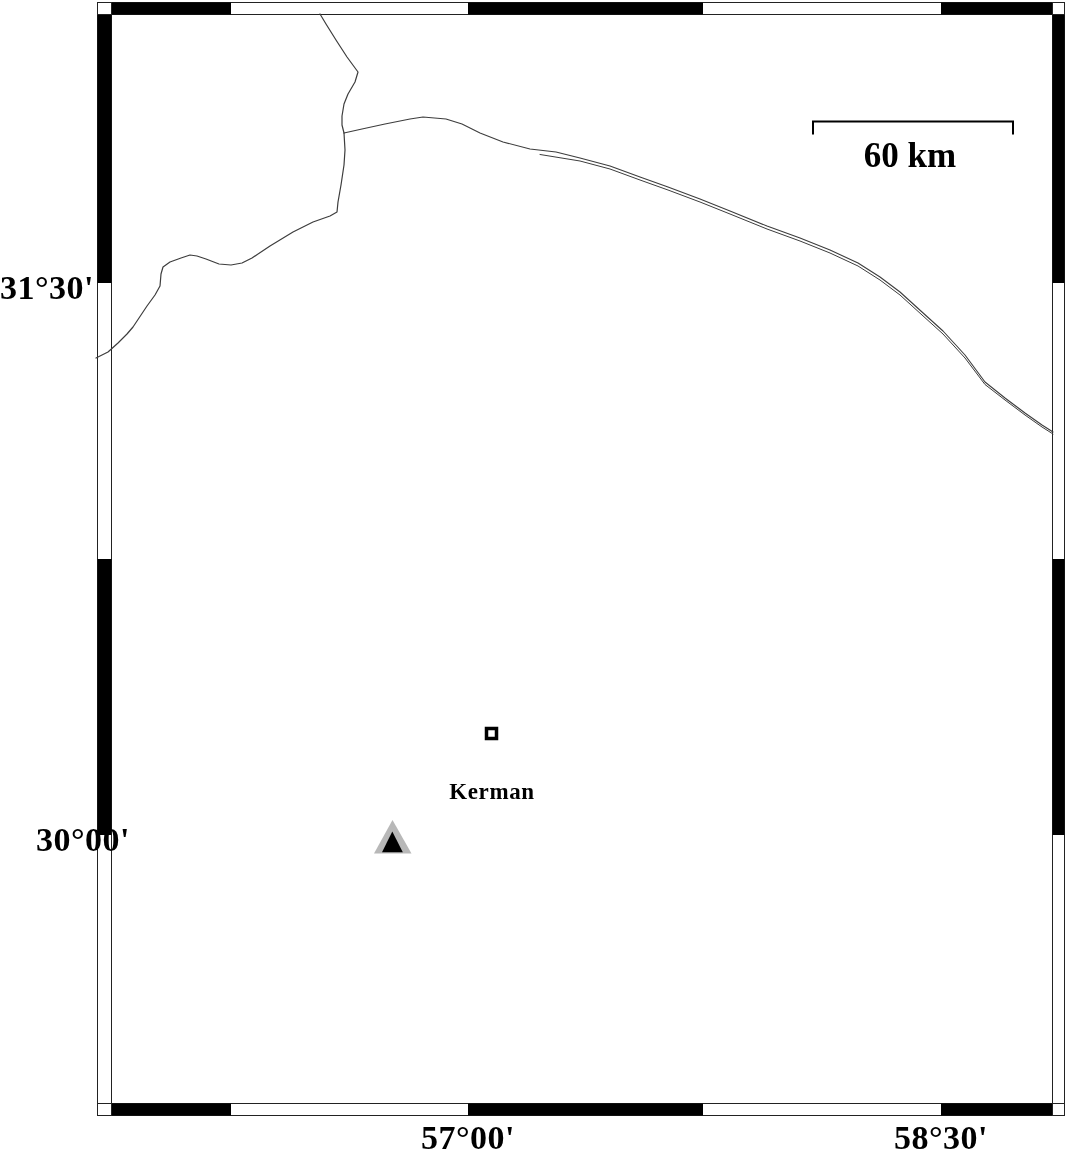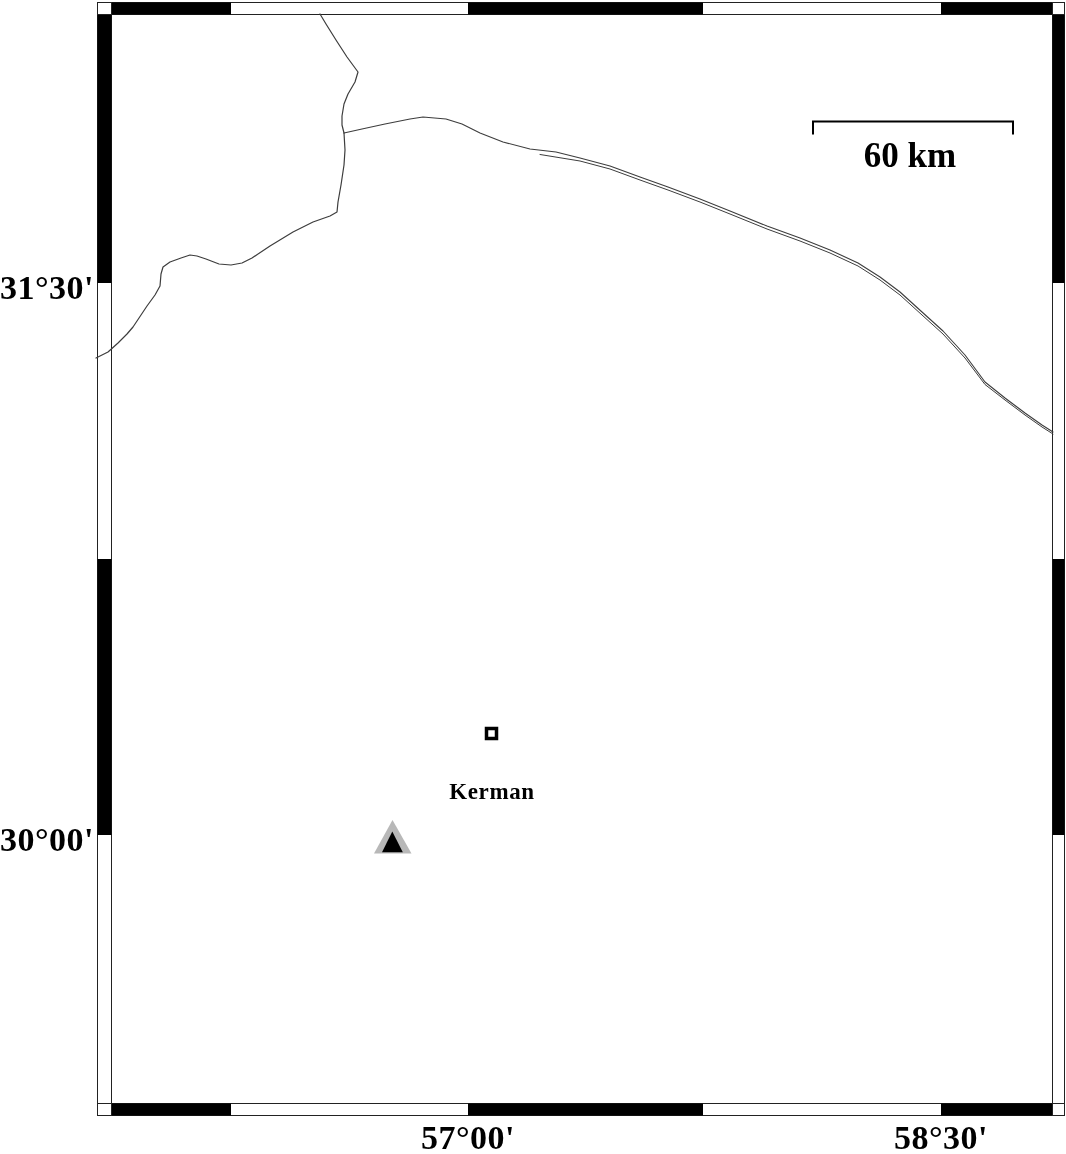--- a/index.html
+++ b/index.html
@@ -91,21 +91,21 @@
     <rect x="486.5" y="728.5" width="10" height="10" fill="#ffffff" stroke="#000" stroke-width="3.5"></rect>
 
     <g>
       <polygon points="392.5,820 374,853.5 411.5,853.5" fill="#b8b8b8"></polygon>
       <polygon points="392.3,831.5 382,852.3 402.8,852.3" fill="#000"></polygon>
     </g>
   </svg>
 
   <div class="maplabel lat-label" style="top:270px;">31°30'</div>
 
-  <div class="maplabel lat-label" style="top:822px;">30°00'</div>
+  <div class="maplabel lat-label" style="top:822px;margin-left:36px;">30°00'</div>
 
   <div class="maplabel lon-label" style="left:318px;top:1120px;">57°00'</div>
 
   <div class="maplabel lon-label" style="left:791px;top:1120px;">58°30'</div>
 
   <div class="maplabel scale-label" style="left:760px;top:138px;">60 km</div>
 
   <div class="maplabel city-label" style="left:342px;top:736px;margin-top:44px;">Kerman</div>
 
 </div>

